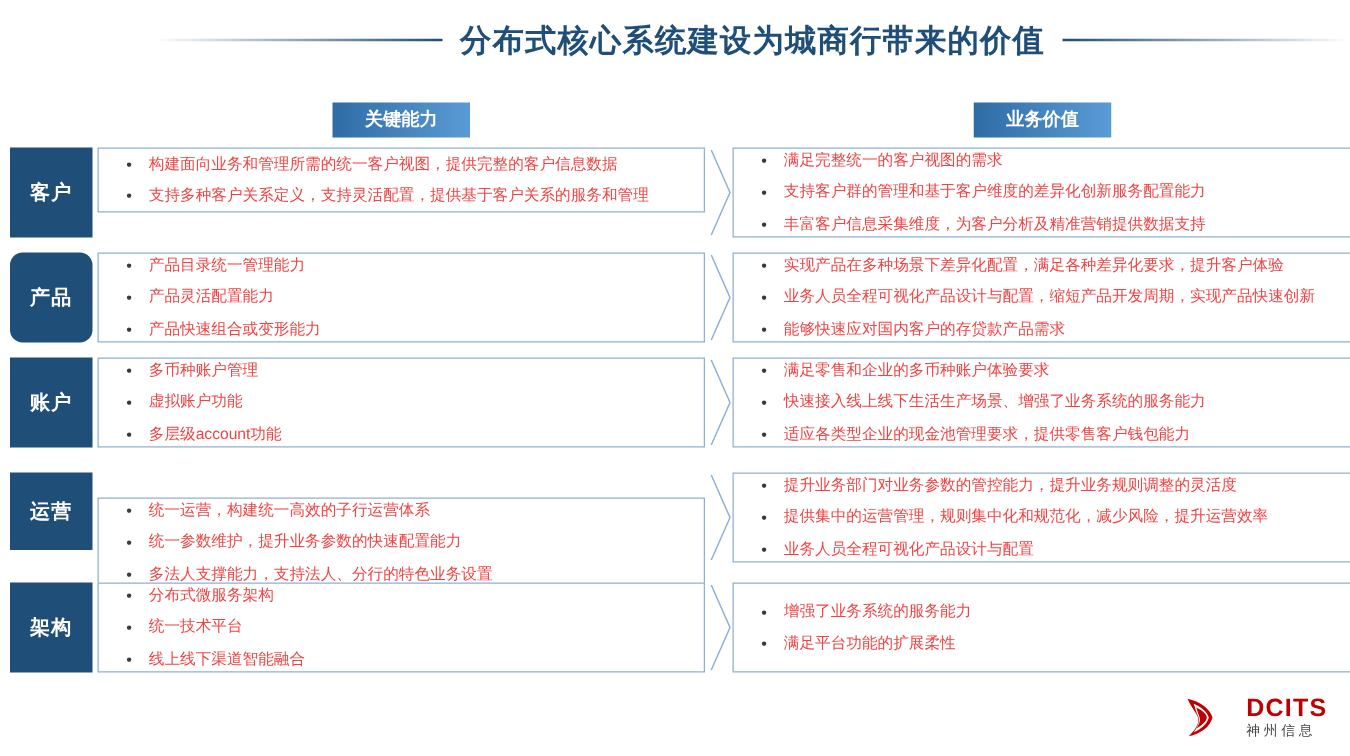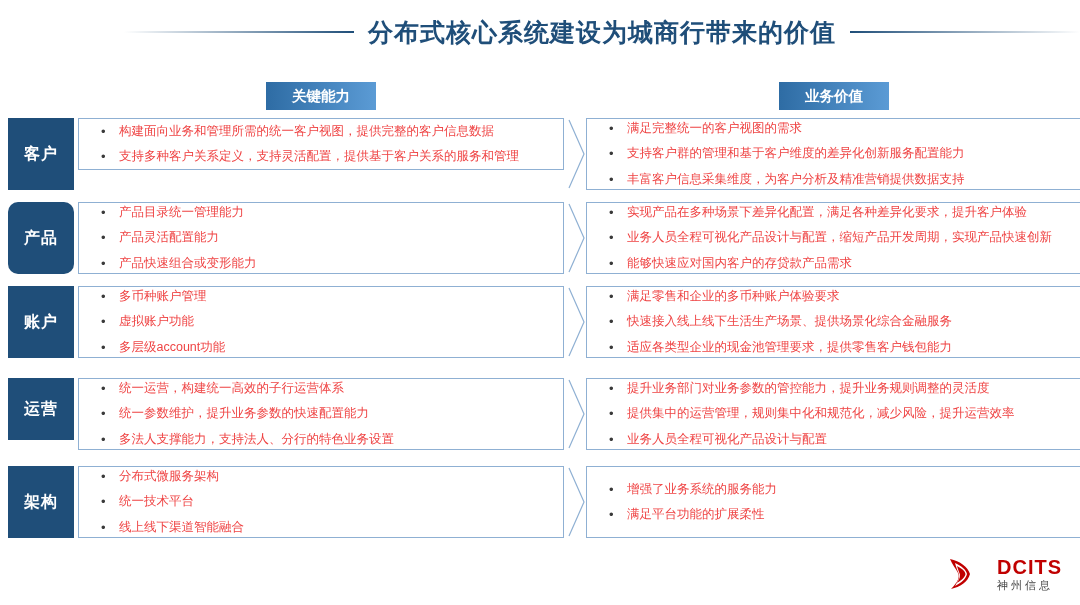--- a/index.html
+++ b/index.html
@@ -244,29 +244,29 @@
     </ul>
   </div>
   <div class="arrow" style="top:286px;height:72px;">
     <svg width="20" height="72" viewBox="0 0 20 72">
       <path d="M2 2 L17 36 L2 70" fill="none" stroke="#8fb0d3" stroke-width="1.2"></path>
     </svg>
   </div>
   <div class="panel right" style="top:286px;height:72px;">
     <ul class="bullets">
       <li>满足零售和企业的多币种账户体验要求</li>
-      <li>快速接入线上线下生活生产场景、提供场景化综合金融服务</li>
+      <li>快速接入线上线下生活生产场景、增强了业务系统的服务能力</li>
       <li>适应各类型企业的现金池管理要求，提供零售客户钱包能力</li>
     </ul>
   </div>
 
   <div class="label-box" style="top:378px;height:62px;">
     <span>运营</span>
   </div>
-  <div class="panel left" style="top:378px;height:72px;">
+  <div class="panel left" style="top:398px;height:72px;">
     <ul class="bullets">
       <li>统一运营，构建统一高效的子行运营体系</li>
       <li>统一参数维护，提升业务参数的快速配置能力</li>
       <li>多法人支撑能力，支持法人、分行的特色业务设置</li>
     </ul>
   </div>
   <div class="arrow" style="top:378px;height:72px;">
     <svg width="20" height="72" viewBox="0 0 20 72">
       <path d="M2 2 L17 36 L2 70" fill="none" stroke="#8fb0d3" stroke-width="1.2"></path>
     </svg>

